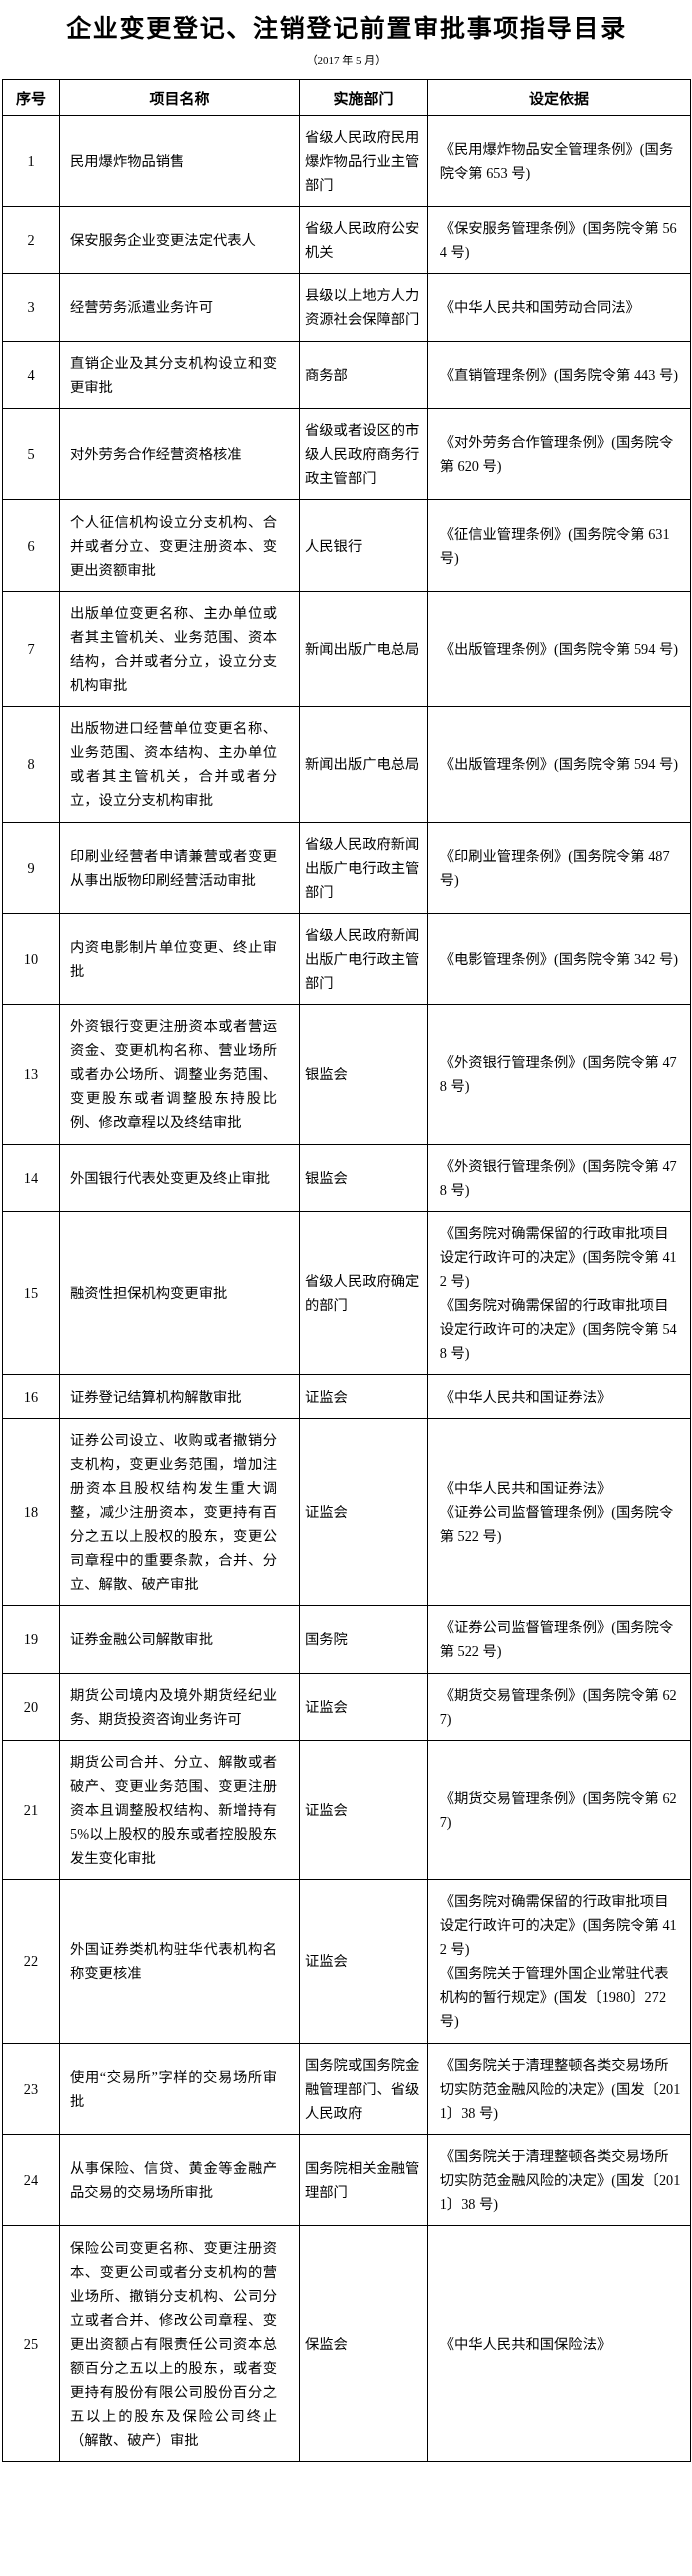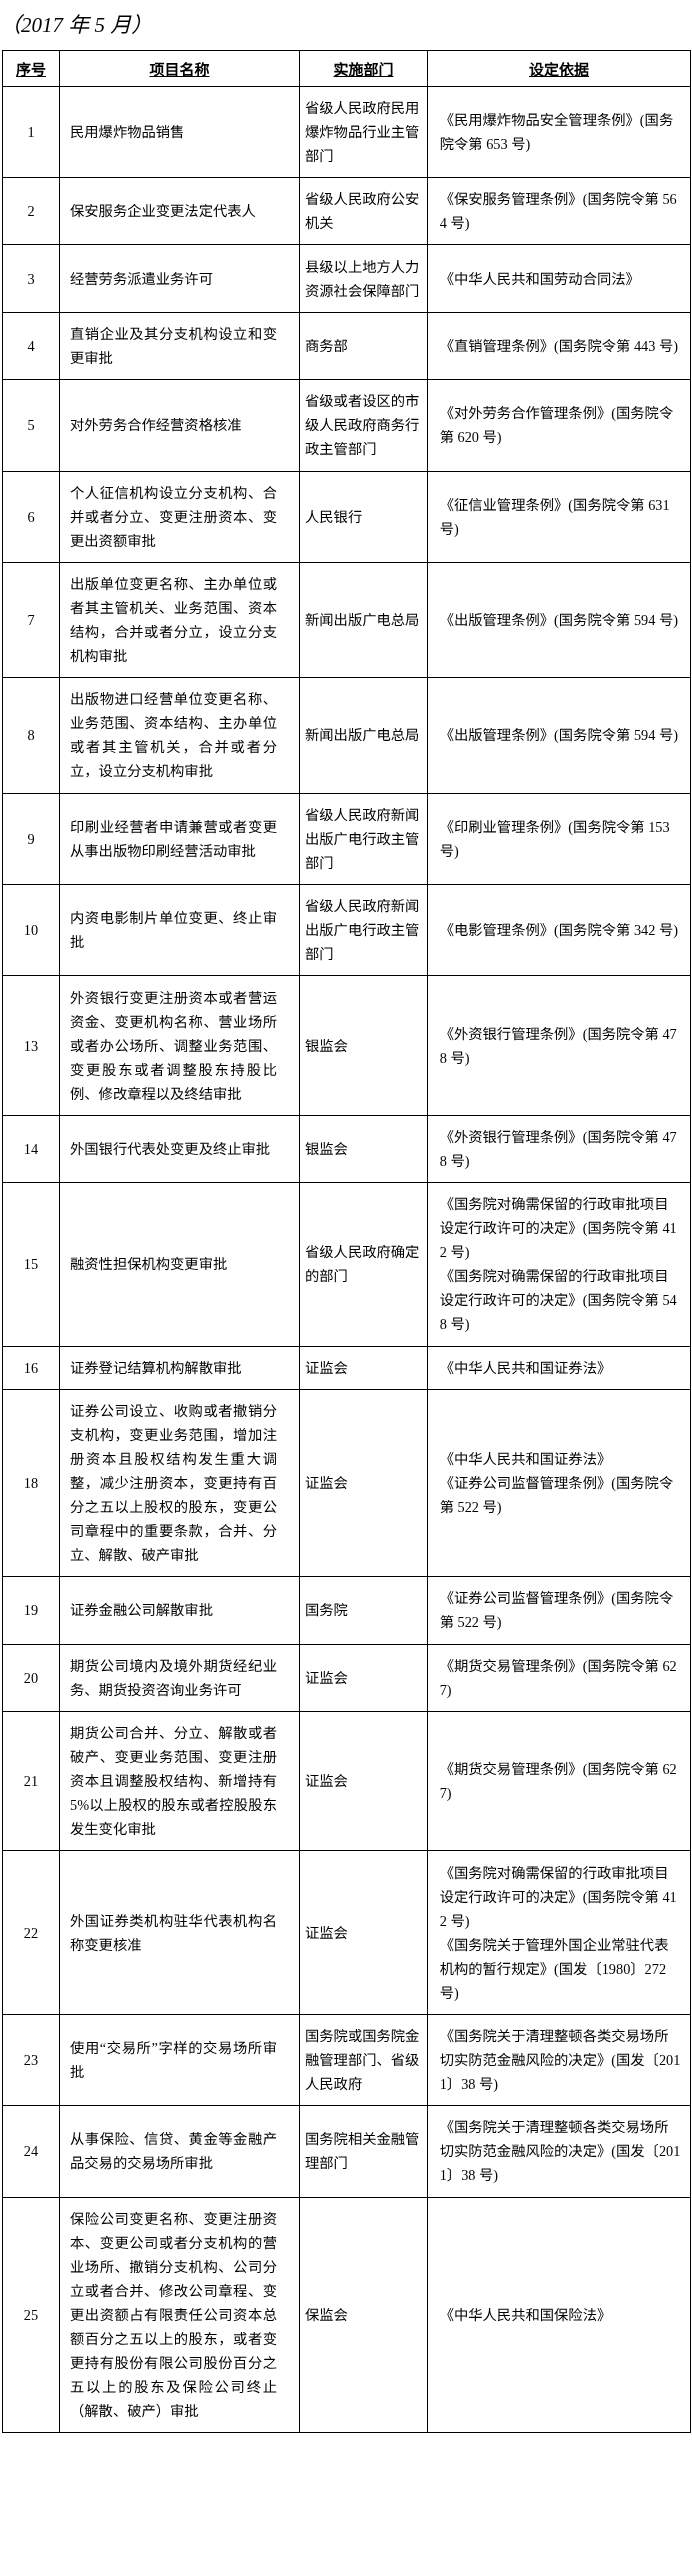--- a/index.html
+++ b/index.html
@@ -18,44 +18,42 @@
   }
   .title {
     text-align: center;
     font-size: 25px;
     font-weight: bold;
     letter-spacing: 1.7px;
     margin: 0 0 8.4px 0;
     line-height: 1.3;
   }
   .subtitle {
-    text-align: left;
-    font-size: 21px;
+    text-align: center;
+    font-size: 11px;
     margin: 0 0 11.7px 0;
     line-height: 1.2;
-    font-style: italic;
   }
   table.catalog {
     border-collapse: collapse;
     table-layout: fixed;
     width: 688px;
     margin: 0 auto;
     border: 1.7px solid #000;
   }
   .catalog th, .catalog td {
     border: 0.8px solid #000;
     box-sizing: border-box;
     word-break: break-all;
   }
   .catalog th {
     font-size: 15px;
     font-weight: bold;
     padding: 6.7px 3.4px;
     text-align: center;
-    text-decoration: underline;
   }
   .catalog td {
     font-size: 14.3px;
     line-height: 24px;
     padding: 9.2px 6.7px;
     vertical-align: middle;
   }
   td.cell-no   { text-align: center; }
   td.cell-item { text-align: justify; padding-left: 10px; padding-right: 22px; }
   td.cell-dept { text-align: left; padding-left: 5px; padding-right: 5px; }
@@ -63,20 +61,21 @@
   .basis-entry { display: block; }
   col.c-no   { width: 57px;  }
   col.c-item { width: 240px; }
   col.c-dept { width: 128px; }
   col.c-basis{ width: 263px; }
 </style>
 </head>
 <body>
 
 <div class="page">
+  <h1 class="title">企业变更登记、注销登记前置审批事项指导目录</h1>
   <div class="subtitle">（2017 年 5 月）</div>
 
   <table class="catalog">
     <colgroup>
       <col class="c-no">
         <col class="c-item">
         <col class="c-dept">
         <col class="c-basis">
     </colgroup>
     <thead>
@@ -150,21 +149,21 @@
           <td class="cell-dept">新闻出版广电总局</td>
           <td class="cell-basis">
             <div class="basis-entry">《出版管理条例》(国务院令第 594 号)</div>
           </td>
         </tr>
         <tr>
           <td class="cell-no">9</td>
           <td class="cell-item">印刷业经营者申请兼营或者变更从事出版物印刷经营活动审批</td>
           <td class="cell-dept">省级人民政府新闻出版广电行政主管部门</td>
           <td class="cell-basis">
-            <div class="basis-entry">《印刷业管理条例》(国务院令第 153 号)</div>
+            <div class="basis-entry">《印刷业管理条例》(国务院令第 487 号)</div>
           </td>
         </tr>
         <tr>
           <td class="cell-no">10</td>
           <td class="cell-item">内资电影制片单位变更、终止审批</td>
           <td class="cell-dept">省级人民政府新闻出版广电行政主管部门</td>
           <td class="cell-basis">
             <div class="basis-entry">《电影管理条例》(国务院令第 342 号)</div>
           </td>
         </tr>

